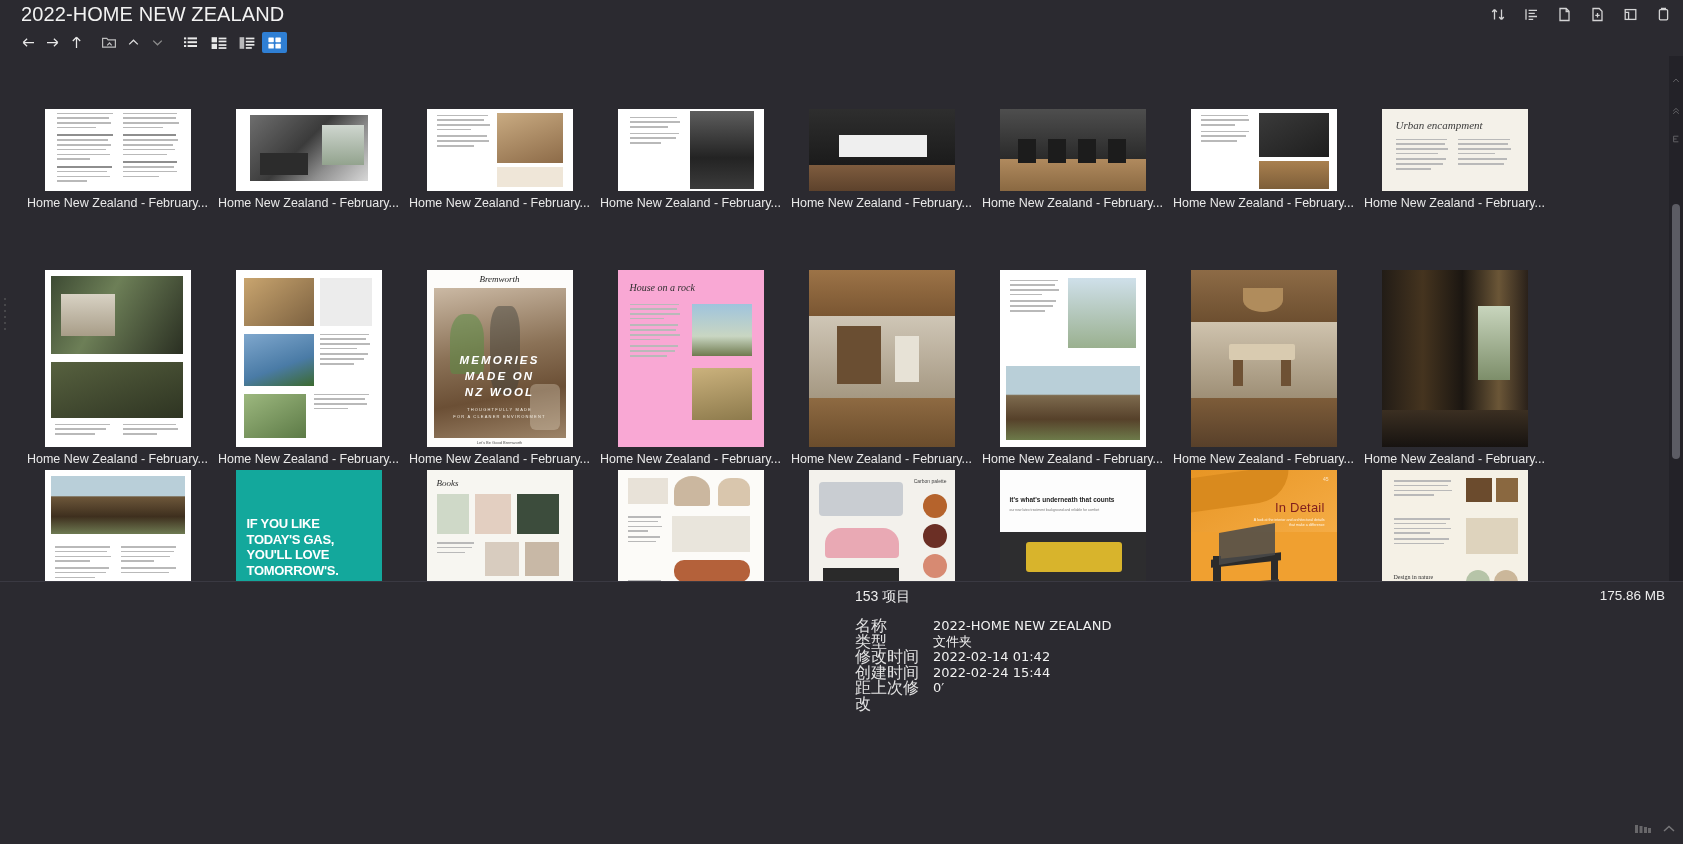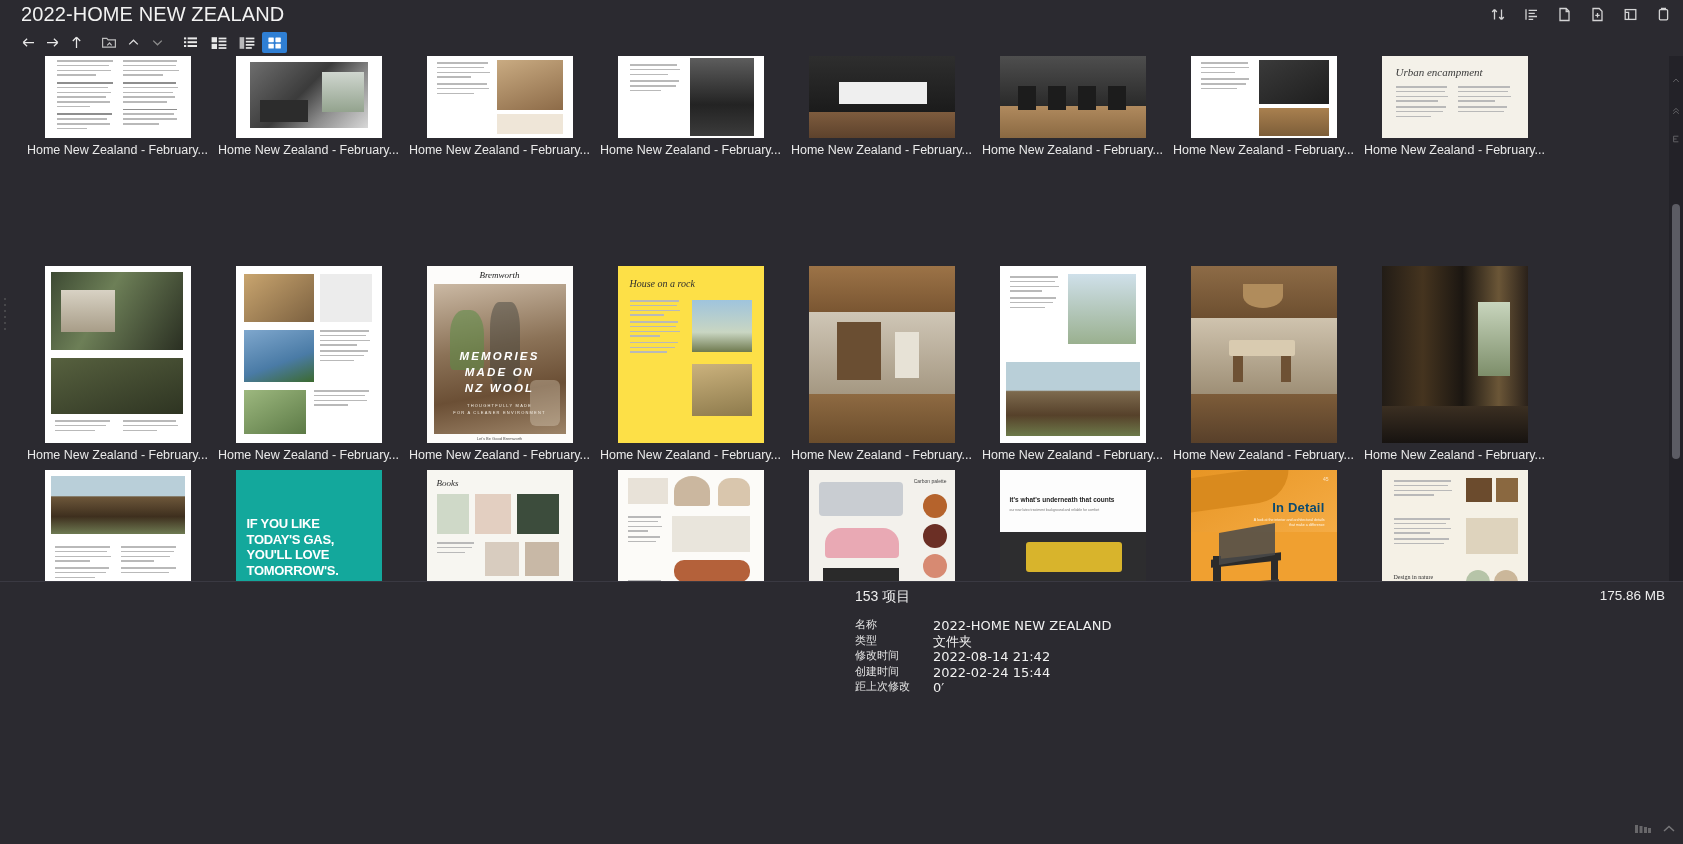--- a/index.html
+++ b/index.html
@@ -59,21 +59,21 @@
   }
   .grid {
     display: grid;
     grid-template-columns: repeat(8, 191px);
     column-gap: 0px;
     padding-left: 22px;
   }
   .cell {
     width: 191px; height: 207px;
     display: flex; flex-direction: column;
-    align-items: center; justify-content: flex-start;
+    align-items: center; justify-content: center;
   }
   .thumb-wrap {
     width: 146px; height: 180px;
     display: flex; align-items: flex-end; justify-content: center;
     overflow: hidden;
   }
   .page {
     width: 146px; height: 177px;
     background: #fff; position: relative; overflow: hidden;
   }
@@ -102,22 +102,22 @@
   .size-row {
     position: absolute; top: 7px; right: 18px;
     font-size: 13.5px; color: #ededed;
   }
   .meta {
     position: absolute; top: 37px; left: 855px;
     display: grid; grid-template-columns: 76px auto;
     row-gap: 0px; column-gap: 0px;
   }
   .meta-key {
-    font-size: 11px; color: #e2e2e2; line-height: 15.6px;
-    font-family: Liberation Mono, monospace;
+    font-size: 16px; color: #e2e2e2; line-height: 15.6px;
+    font-family: Liberation Sans, sans-serif;
   }
   .meta-val {
     font-size: 13px; color: #f0f0f0; line-height: 15.6px;
     padding-left: 2px;
     font-family: "DejaVu Sans", "Liberation Sans", sans-serif;
   }
 
   
   .vscroll {
     position: absolute; right: 0; top: 56px; width: 14px; height: 525px;
@@ -500,21 +500,21 @@
               </div>
             </div>
             <div style="position:absolute;left:0;top:170px;width:146px;text-align:center;font-size:4px;color:#555;">Let's Be Good Bremworth</div>
           </div>
         </div>
         <div class="cell-label">Home New Zealand - February...</div>
       </div>
 
       <div class="cell">
         <div class="thumb-wrap">
-          <div class="page" style="background:#fde047;">
+          <div class="page" style="background:#f9a8d4;">
             <div style="position:absolute;left:12px;top:12px;font-family:'Liberation Serif',serif;font-size:10px;color:#2e2e2e;font-style:italic;">House on a rock</div>
             <div class="txtcol" style="left:12px;top:34px;width:52px;">
               <div class="line" style="width:96%"></div>
                 <div class="line" style="width:92%"></div>
               <div class="line" style="width:98%"></div>
                 <div class="line" style="width:66%"></div>
               <div class="line" style="width:94%;margin-top:5px"></div>
                 <div class="line" style="width:90%"></div>
               <div class="line" style="width:97%"></div>
                 <div class="line" style="width:58%"></div>
@@ -693,21 +693,21 @@
 
           </div>
         </div>
       </div>
 
       <div class="cell" style="height:175px;">
         <div class="thumb-wrap" style="height:175px;align-items:flex-start;">
           <div class="page" style="background:#f0a030;">
             <div style="position:absolute;left:0;top:0;width:146px;height:62px;background:linear-gradient(150deg,#e79524,#f5ac45);"></div>
             <div style="position:absolute;left:-10px;top:2px;width:110px;height:34px;background:#d98a1e;border-radius:0 0 60px 0;transform:rotate(-8deg);"></div>
-            <div style="position:absolute;right:12px;top:30px;font-size:13px;color:#0c4a6e;letter-spacing:.2px;font-weight:bold;">In Detail</div>
+            <div style="position:absolute;right:12px;top:30px;font-size:13px;color:#7f1d1d;letter-spacing:.2px;">In Detail</div>
             <div style="position:absolute;right:12px;top:48px;width:76px;text-align:right;font-size:3.6px;color:#fff7ea;line-height:5px;">A look at the interior and architectural details that make a difference</div>
             <div style="position:absolute;left:20px;top:86px;width:70px;height:8px;background:#2b2b2b;transform:skewY(-6deg);"></div>
             <div style="position:absolute;left:22px;top:86px;width:8px;height:50px;background:#2b2b2b;"></div>
             <div style="position:absolute;left:80px;top:86px;width:7px;height:52px;background:#2b2b2b;"></div>
             <div style="position:absolute;left:26px;top:112px;width:62px;height:12px;background:#3a3a3a;transform:skewY(-5deg);"></div>
             <div style="position:absolute;left:28px;top:58px;width:56px;height:32px;background:#4a4a4a;transform:skewY(-10deg);opacity:.85;"></div>
             <div style="position:absolute;right:8px;top:6px;font-size:5px;color:#fff;opacity:.7;">45</div>
           </div>
         </div>
       </div>
@@ -767,21 +767,21 @@
 
     <div class="count-row">153 项目</div>
     <div class="size-row">175.86 MB</div>
 
     <div class="meta">
       <div class="meta-key">名称</div>
       <div class="meta-val">2022-HOME NEW ZEALAND</div>
       <div class="meta-key">类型</div>
       <div class="meta-val">文件夹</div>
       <div class="meta-key">修改时间</div>
-      <div class="meta-val">2022-08-14  21:42</div>
+      <div class="meta-val">2022-02-14  01:42</div>
       <div class="meta-key">创建时间</div>
       <div class="meta-val">2022-02-24  15:44</div>
       <div class="meta-key">距上次修改</div>
       <div class="meta-val">0′</div>
     </div>
 
   </div>
 
   <div class="statusbar">
     <div>

